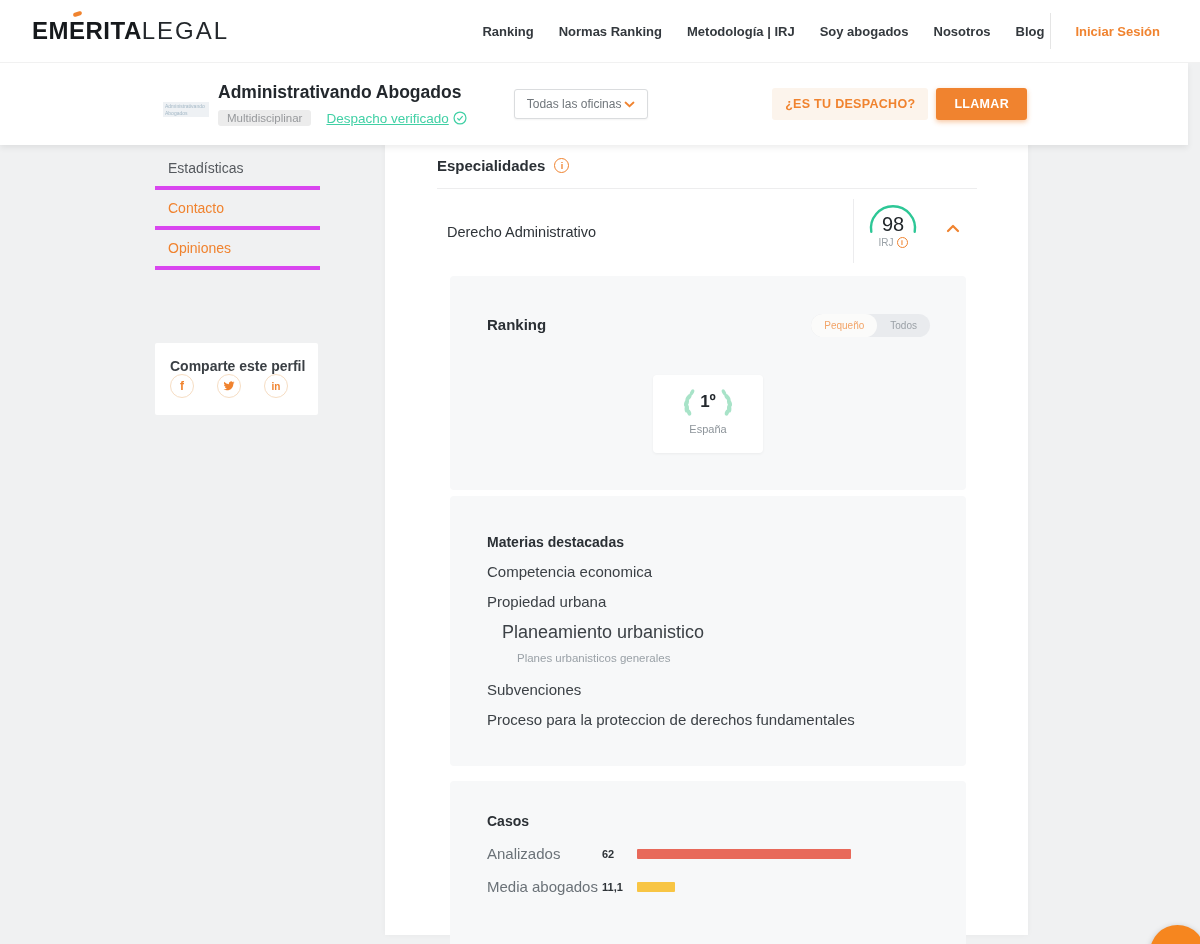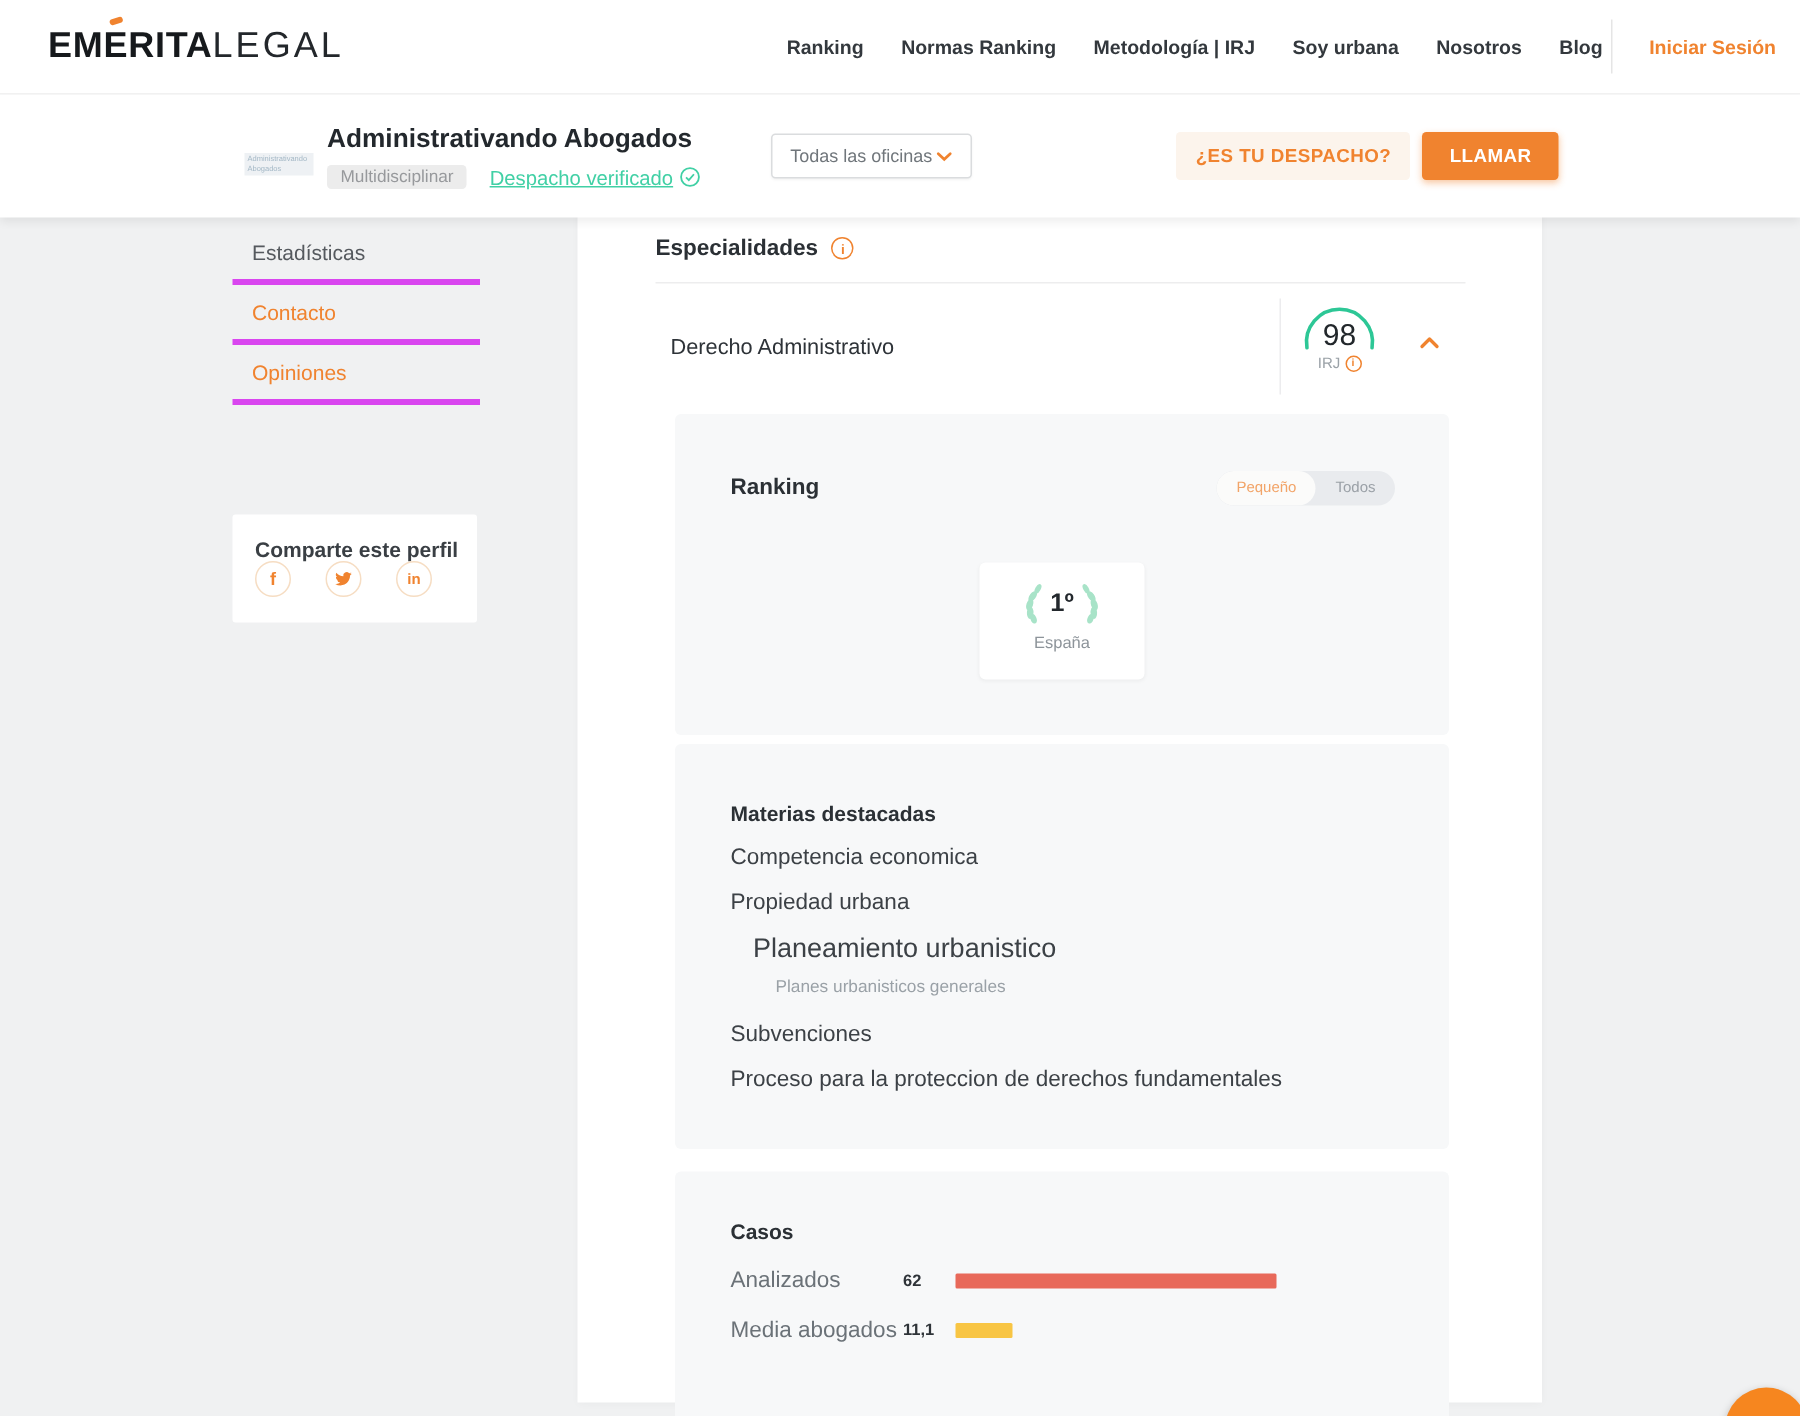--- a/index.html
+++ b/index.html
@@ -7,34 +7,34 @@
   body {
     position:relative; overflow:hidden;
     background:#f0f1f2;
     font-family:"Liberation Sans", sans-serif;
     color:#2e3338;
   }
   
   .topbar {
     position:absolute; top:0; left:0; right:0; height:63px;
     background:#fff; border-bottom:1px solid #f1f1f1;
-    display:flex; align-items:center; padding:0 16px 0 32px; z-index:5;
+    display:flex; align-items:center; padding:0 40px 0 32px; z-index:5;
   }
   .logo { font-size:24px; font-weight:800; letter-spacing:.5px; color:#16191c; display:flex; align-items:baseline; cursor:pointer; }
   .logo .lt { font-weight:400; letter-spacing:2px; color:#23272b; }
   .acc { position:relative; display:inline-block; }
   .acc i { position:absolute; top:-5px; left:4px; width:9px; height:4px; background:#f0832f; transform:rotate(-18deg); border-radius:2px; }
   .nav { margin-left:auto; display:flex; align-items:center; gap:25px; }
   .nav-link { font-size:13px; font-weight:700; color:#33383d; text-decoration:none; cursor:pointer; }
   .nav-divider { width:1px; height:36px; background:#e5e5e5; margin:0 6px; }
   .login-link { font-size:13px; font-weight:700; color:#f0832f; cursor:pointer; }
 
   
   .firm-header {
-    position:absolute; top:63px; left:0; right:0; height:82px;
+    position:absolute; top:63px; left:0; right:12px; height:82px;
     background:#fff; box-shadow:0 3px 6px rgba(0,0,0,.07);
     display:flex; align-items:center; padding-left:163px; z-index:4;
   }
   .firm-logo {
     width:46px; height:15px; background:#eef1f4; margin-right:9px; margin-top:10px;
     font-size:5px; color:#a4b8c6; overflow:hidden; line-height:7px; padding:1px 2px; cursor:default;
   }
   .firm-meta h1 { font-size:17.5px; font-weight:700; color:#23282d; margin-bottom:7px; }
   .badge-row { display:flex; align-items:center; gap:15px; }
   .firm-badge { background:#ececec; color:#97999c; font-size:11.5px; padding:2px 9px; border-radius:3px; }
@@ -143,21 +143,21 @@
   <div class="logo">
     <span>EM</span>
       <span class="acc"><span>E</span><i></i></span>
       <span>RITA</span>
       <span class="lt">LEGAL</span>
   </div>
   <nav class="nav">
       <a class="nav-link">Ranking</a>
       <a class="nav-link">Normas Ranking</a>
       <a class="nav-link">Metodología | IRJ</a>
-      <a class="nav-link">Soy urbana</a>
+      <a class="nav-link">Soy abogados</a>
       <a class="nav-link">Nosotros</a>
       <a class="nav-link">Blog</a>
     </nav>
   <div class="nav-divider"></div>
   <a class="login-link" style="margin-left:18px;">Iniciar Sesión</a>
 </header>
 
 <div class="firm-header">
   <div class="firm-logo">Administrativando Abogados</div>
   <div class="firm-meta">

